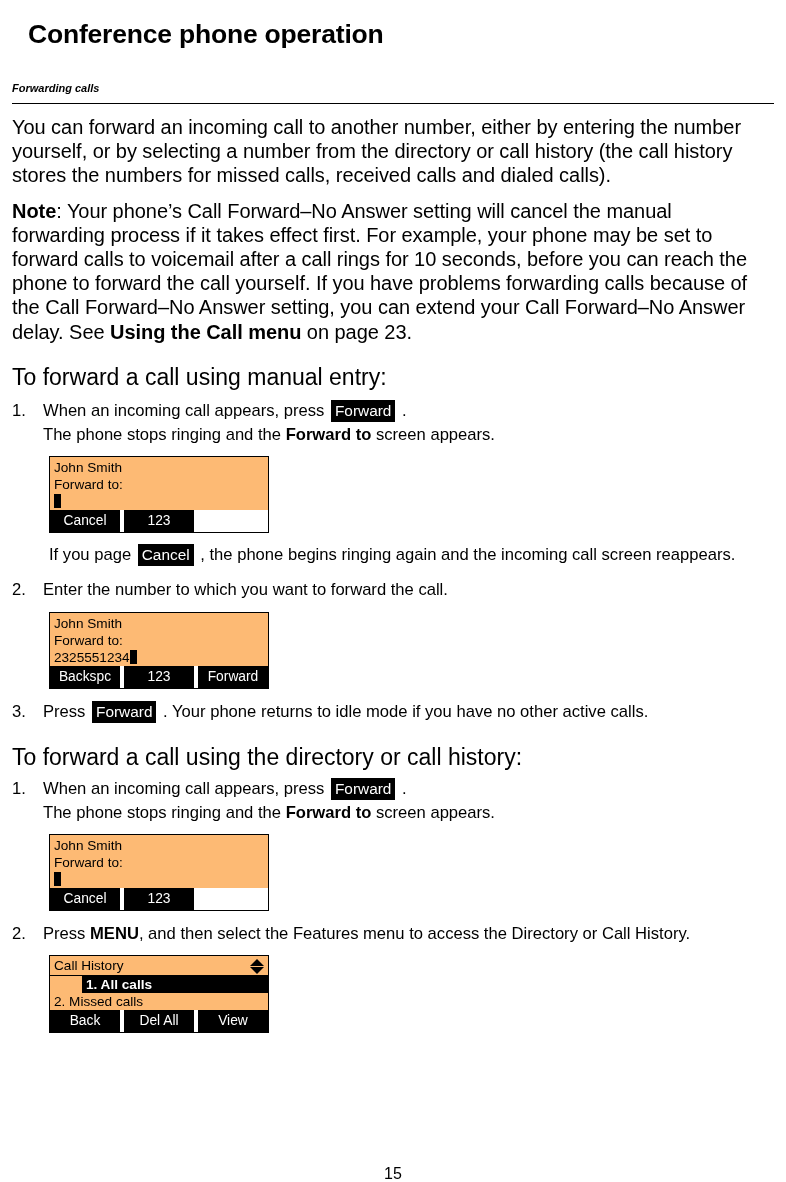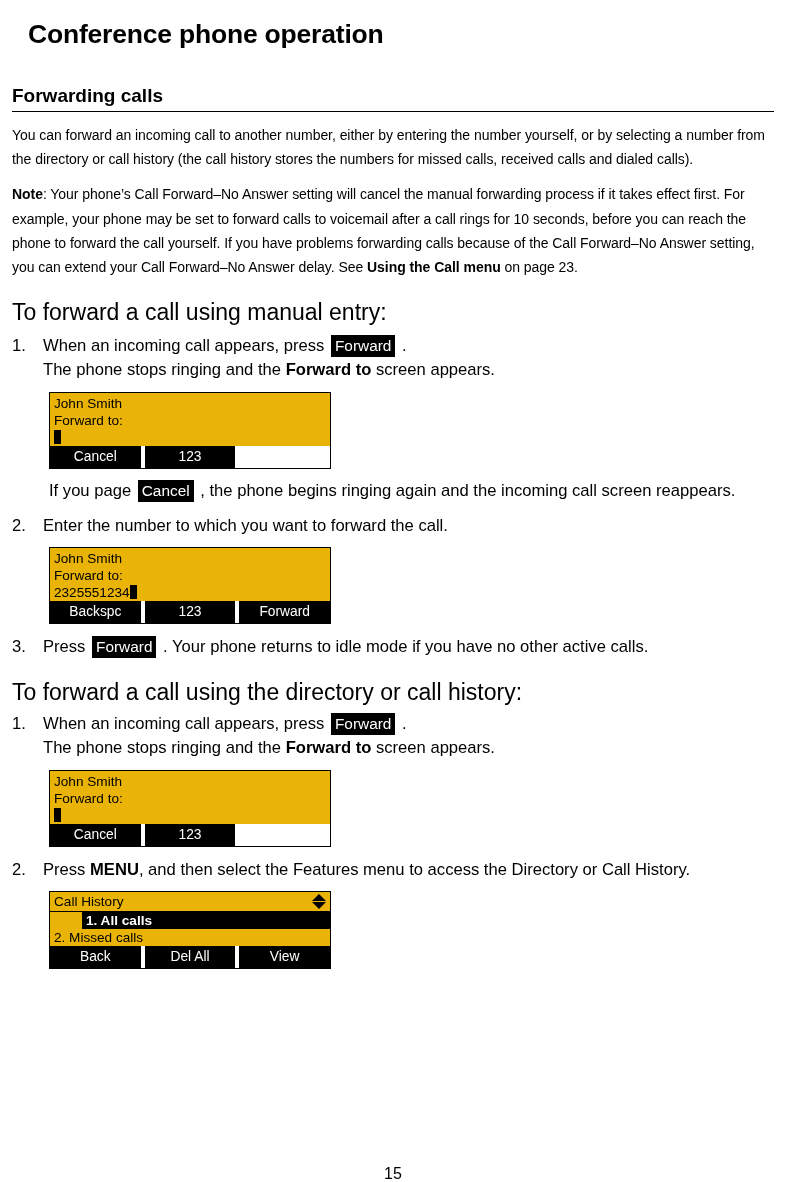--- a/index.html
+++ b/index.html
@@ -26,34 +26,35 @@
   
   .chapter-title {
     font-size: 26.5px;
     font-weight: bold;
     letter-spacing: -0.2px;
     margin: 16px;
     padding-top: 2px;
     line-height: 32px;
   }
   .section-head {
-    font-size: 19px;
+    font-size: 11px;
     font-weight: bold;
-    margin: 36px 0 0 0;
+    margin: 28px 0 0 0;
     line-height: 20px;
+    font-style: italic;
   }
   .rule {
     border: 0;
     border-top: 1.4px solid #000;
     margin: 5px 0 0 0;
   }
 
   
   p.body {
-    font-size: 14px;
+    font-size: 20px;
     line-height: 24.2px;
     margin: 11px 8px 0 0;
     letter-spacing: -0.05px;
   }
   .sub-head {
     font-size: 23px;
     font-weight: normal;
     line-height: 22px;
     margin: 22px 0 0 0;
   }
@@ -94,24 +95,24 @@
   }
 
   
   .screens-row {
     display: flex;
     margin-top: 9px;
     margin-left: 37px;
     gap: 25px;
   }
   .lcd {
-    width: 282px;
+    width: 220px;
     box-sizing: border-box;
     border: 1.6px solid #000;
-    background: #eab308;
+    background: #fdba74;
     margin-top: 9px;
     margin-left: 37px;
     position: relative;
   }
   .screens-row .lcd { margin-top: 0; margin-left: 0; }
 
   .lcd .title-row {
     font-size: 13.6px;
     line-height: 16px;
     padding: 2px 4px 1px 4px;

